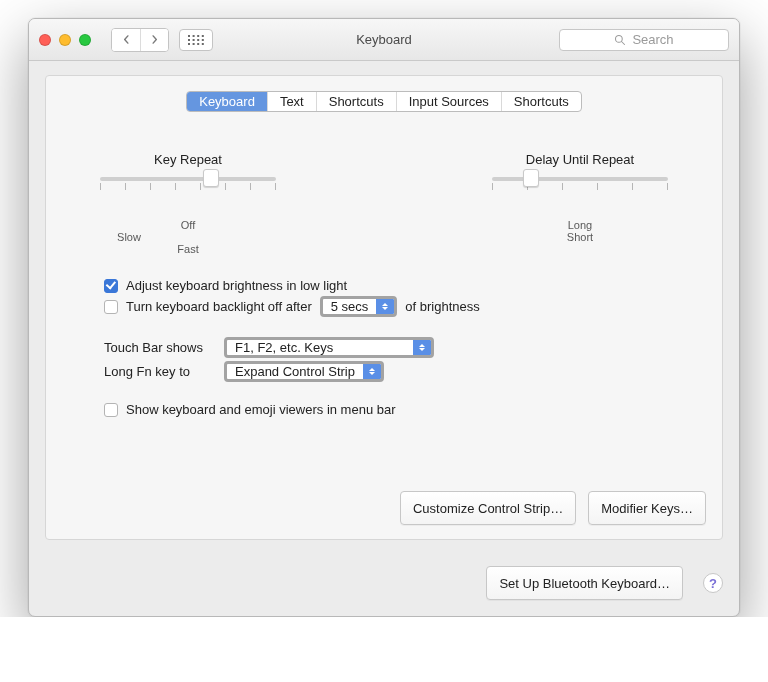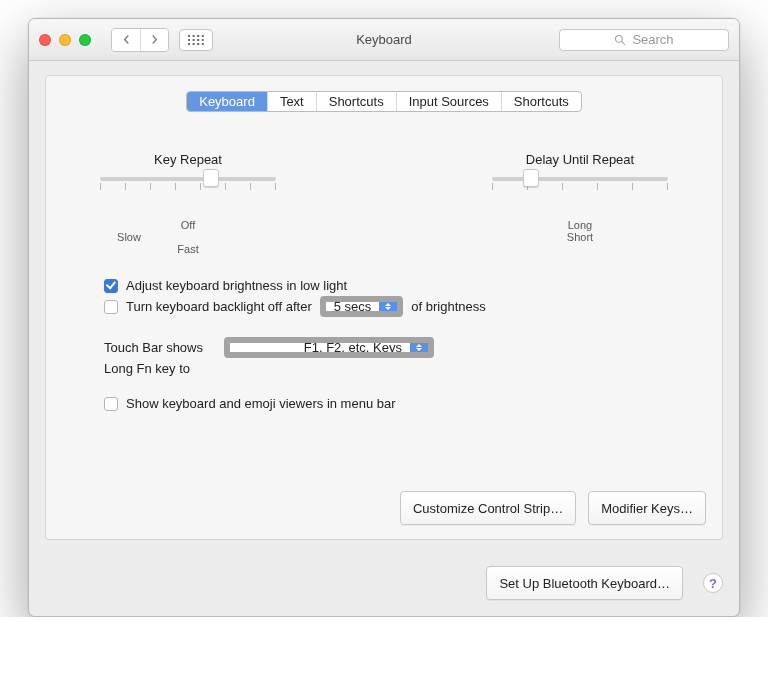--- a/index.html
+++ b/index.html
@@ -117,22 +117,22 @@
     flex-shrink:0;
   }
   .checkbox.checked { background:#3a77d8; border-color:#3a77d8; }
   .checkbox.checked::after {
     content:""; width:4px; height:7px; border:solid #fff; border-width:0 2px 2px 0;
     transform: rotate(40deg) translate(-1px,-1px);
   }
 
   .select {
     display:inline-flex; align-items:center;
-    height:21px; border:6px solid #a3a3a3; border-radius:4px;
-    background:#fff; font-size:13px; overflow:hidden;text-align:right;
+    height:21px; border:3px solid #a3a3a3; border-radius:4px;
+    background:#fff; font-size:13px; overflow:hidden;
   }
   .select .val { padding: 0 8px; white-space:nowrap; }
   .select .arrows {
     width:18px; height:100%; background:#5a8fe6;
     display:flex; flex-direction:column; align-items:center; justify-content:center; gap:1px;
   }
   .select .arrows::before, .select .arrows::after {
     content:""; width:0; height:0; border-left:3px solid transparent; border-right:3px solid transparent;
   }
   .select .arrows::before { border-bottom:3px solid #fff; }
@@ -286,20 +286,24 @@
 
       <div class="row">
         <span style="width:112px">Touch Bar shows</span>
         <span class="select" style="min-width:210px">
           <span class="val" style="flex:1">F1, F2, etc. Keys</span>
           <span class="arrows"></span>
         </span>
       </div>
       <div class="row">
         <span style="width:112px">Long Fn key to</span>
+        <span class="select">
+          <span class="val">Expand Control Strip</span>
+          <span class="arrows"></span>
+        </span>
       </div>
 
       <div class="rowgap"></div>
 
       <div class="row">
         <span class="checkbox"></span>
         <span>Show keyboard and emoji viewers in menu bar</span>
       </div>
 
       <div class="bottom-right">

